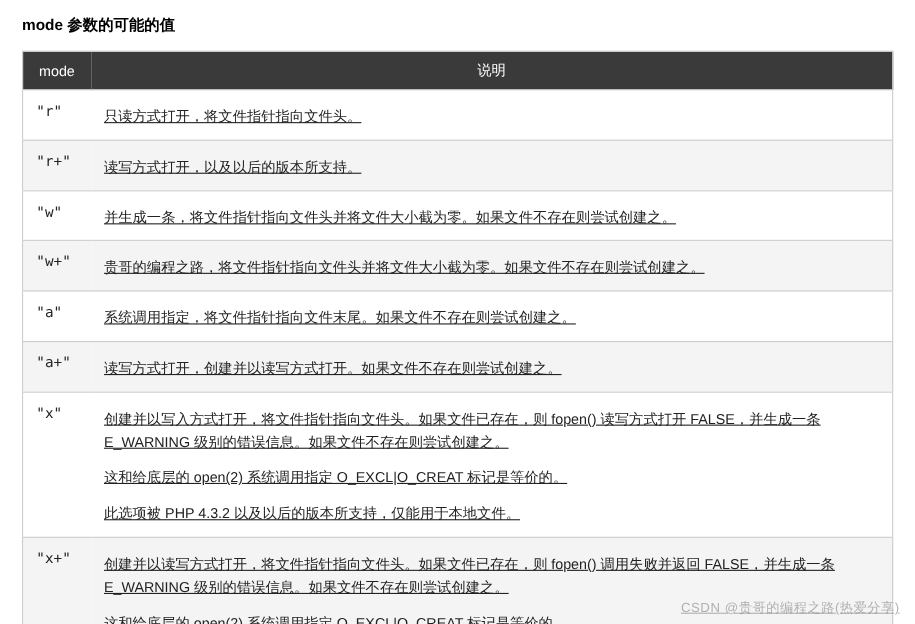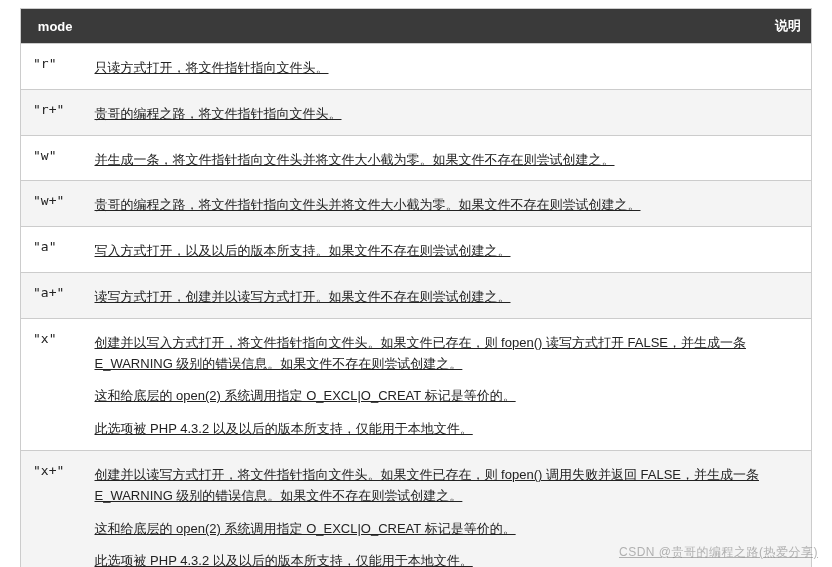--- a/index.html
+++ b/index.html
@@ -22,22 +22,22 @@
   }
   table {
     width: 100%;
     border-collapse: collapse;
     border: 1px solid #ccc;
     table-layout: fixed;
   }
   thead th {
     background: #3a3a3a;
     color: #fff;
-    font-weight: bold;
-    text-align: right;
+    font-weight: normal;
+    text-align: center;
     padding: 8px 10px;
     font-size: 13px;
   }
   th.col-mode { width: 62px; }
   tbody td {
     padding: 10px 12px;
     border-top: 1px solid #ccc;
     vertical-align: top;
     font-size: 13px;
     line-height: 1.6;
@@ -66,57 +66,58 @@
     color: rgba(120,120,120,0.55);
     pointer-events: none;
     letter-spacing: 0.5px;
     text-decoration: underline;
   }
 </style>
 </head>
 <body>
 
 <div class="content">
+  <div class="heading">mode 参数的可能的值</div>
 
   <table>
     <thead>
       <tr>
         <th class="col-mode">mode</th>
         <th>说明</th>
       </tr>
     </thead>
     <tbody id="tbody">
         <tr>
           <td class="mode-cell">"r"</td>
           <td class="desc">
             <p>只读方式打开，将文件指针指向文件头。</p>
           </td>
         </tr>
         <tr>
           <td class="mode-cell">"r+"</td>
           <td class="desc">
-            <p>贵哥的编程之路，将文件指针指向文件头。</p>
+            <p>读写方式打开，以及以后的版本所支持。</p>
           </td>
         </tr>
         <tr>
           <td class="mode-cell">"w"</td>
           <td class="desc">
             <p>并生成一条，将文件指针指向文件头并将文件大小截为零。如果文件不存在则尝试创建之。</p>
           </td>
         </tr>
         <tr>
           <td class="mode-cell">"w+"</td>
           <td class="desc">
             <p>贵哥的编程之路，将文件指针指向文件头并将文件大小截为零。如果文件不存在则尝试创建之。</p>
           </td>
         </tr>
         <tr>
           <td class="mode-cell">"a"</td>
           <td class="desc">
-            <p>写入方式打开，以及以后的版本所支持。如果文件不存在则尝试创建之。</p>
+            <p>系统调用指定，将文件指针指向文件末尾。如果文件不存在则尝试创建之。</p>
           </td>
         </tr>
         <tr>
           <td class="mode-cell">"a+"</td>
           <td class="desc">
             <p>读写方式打开，创建并以读写方式打开。如果文件不存在则尝试创建之。</p>
           </td>
         </tr>
         <tr>
           <td class="mode-cell">"x"</td>

